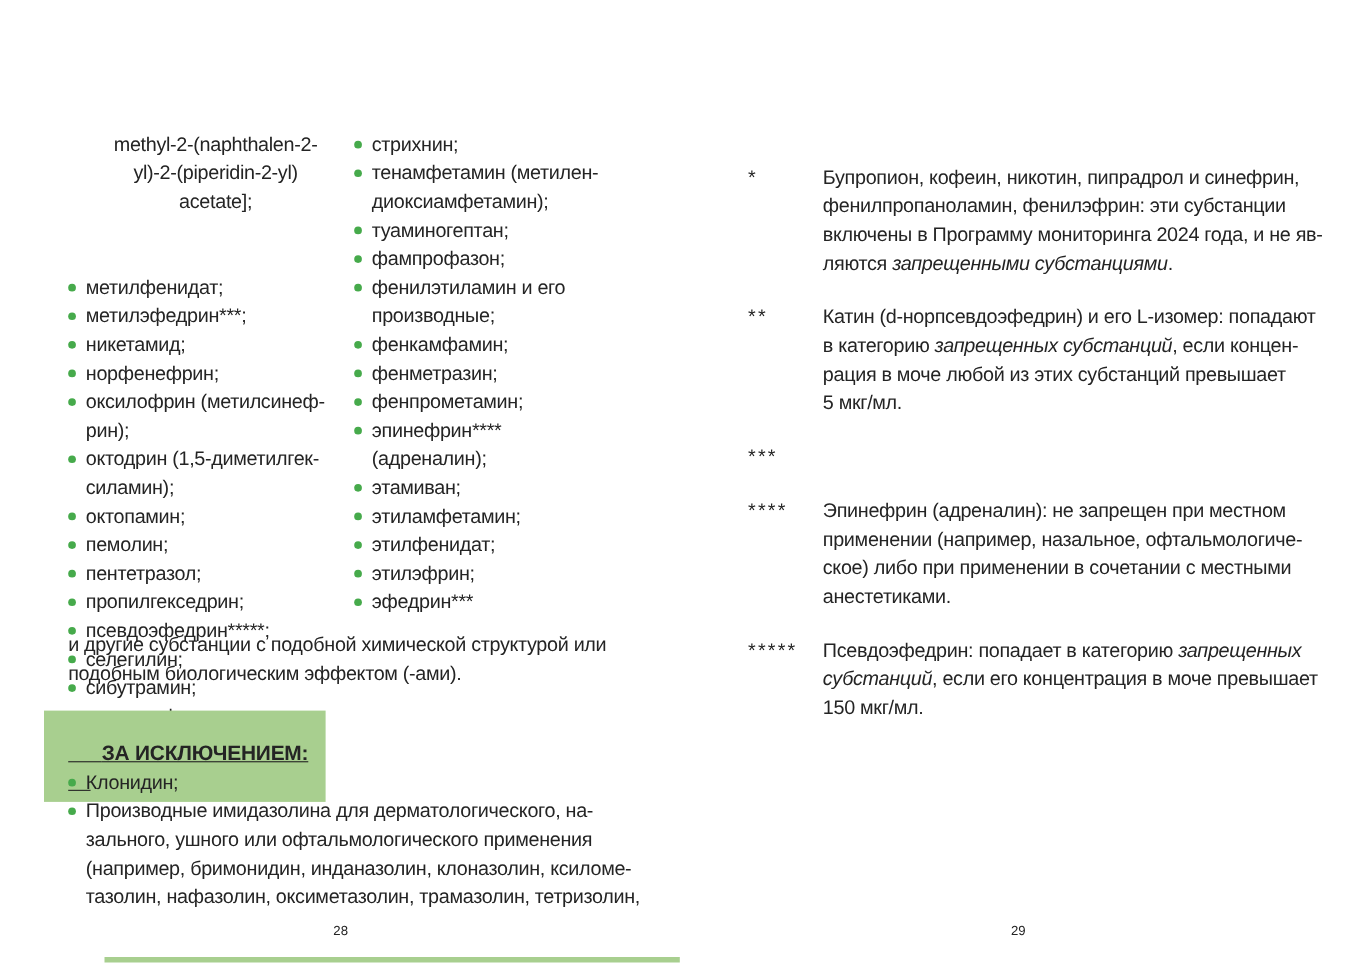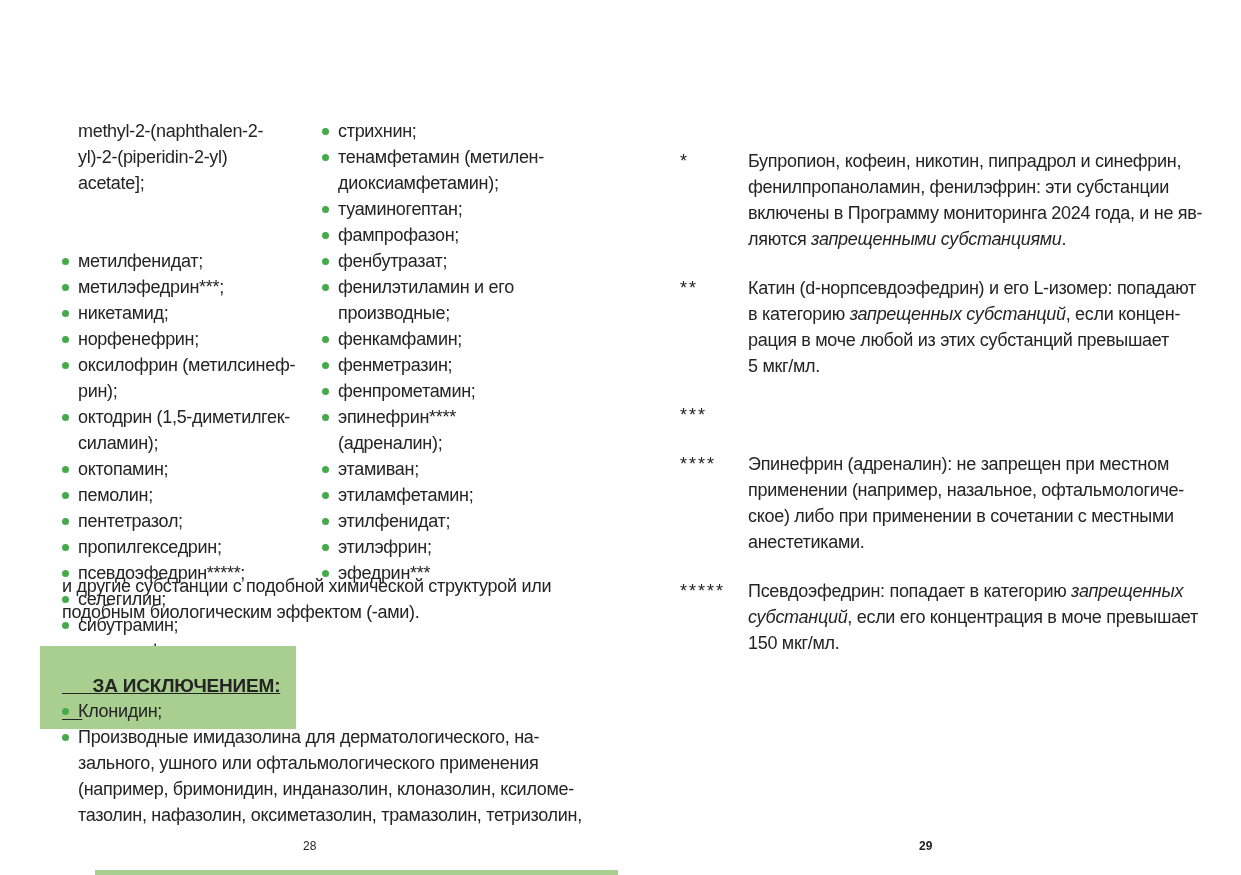--- a/index.html
+++ b/index.html
@@ -25,21 +25,21 @@
   .txt{
     font-size:18px;
     line-height:26px;
     letter-spacing:-0.3px;
     white-space:pre;
   }
 
   .col{position:absolute;}
   .col1{left:62px;top:66px;width:252px;}
   .col2{left:322px;top:66px;width:268px;}
-  .cont{padding-left:16px;}
+  .cont{padding-left:16px;text-align:center;}
 
   .li{display:flex;}
   .dot{
     width:7px;height:7px;border-radius:50%;
     background:var(--green);
     margin:10px 9px 0 0;flex:none;
   }
   .li-text{white-space:pre;}
 
   .closing{position:absolute;left:62px;top:573px;width:552px;margin:0;}
@@ -64,21 +64,21 @@
   .fn-marker{min-width:52px;flex:none;letter-spacing:2px;}
   .fn-text{white-space:pre;margin-left:16px;}
   .it{font-style:italic;}
 
   .page-num{
     position:absolute;top:839px;
     font-size:12px;line-height:14px;
     letter-spacing:0;
   }
   .pn-left{left:303px;}
-  .pn-right{left:299px;font-weight:bold;}
+  .pn-right{left:299px;}
 
   .footer-strip{
     position:absolute;left:95px;bottom:0;
     width:523px;height:5px;
     background:var(--hl);
   }
 </style>
 </head>
 <body>
 
@@ -90,21 +90,21 @@
       <div class="cont">methyl-2-(naphthalen-2-
 yl)-2-(piperidin-2-yl)
 acetate];</div>
       <div id="list-col1"><div class="li"><span class="dot"></span><span class="li-text">метилфенидат;</span></div><div class="li"><span class="dot"></span><span class="li-text">метилэфедрин***;</span></div><div class="li"><span class="dot"></span><span class="li-text">никетамид;</span></div><div class="li"><span class="dot"></span><span class="li-text">норфенефрин;</span></div><div class="li"><span class="dot"></span><span class="li-text">оксилофрин (метилсинеф-
 рин);</span></div><div class="li"><span class="dot"></span><span class="li-text">октодрин (1,5-диметилгек-
 силамин);</span></div><div class="li"><span class="dot"></span><span class="li-text">октопамин;</span></div><div class="li"><span class="dot"></span><span class="li-text">пемолин;</span></div><div class="li"><span class="dot"></span><span class="li-text">пентетразол;</span></div><div class="li"><span class="dot"></span><span class="li-text">пропилгекседрин;</span></div><div class="li"><span class="dot"></span><span class="li-text">псевдоэфедрин*****;</span></div><div class="li"><span class="dot"></span><span class="li-text">селегилин;</span></div><div class="li"><span class="dot"></span><span class="li-text">сибутрамин;</span></div><div class="li"><span class="dot"></span><span class="li-text">солриамфетол;</span></div></div>
     </div>
 
     <div class="col col2 txt">
       <div id="list-col2"><div class="li"><span class="dot"></span><span class="li-text">стрихнин;</span></div><div class="li"><span class="dot"></span><span class="li-text">тенамфетамин (метилен-
-диоксиамфетамин);</span></div><div class="li"><span class="dot"></span><span class="li-text">туаминогептан;</span></div><div class="li"><span class="dot"></span><span class="li-text">фампрофазон;</span></div><div class="li"><span class="dot"></span><span class="li-text">фенбутразат;</span></div><div class="li"><span class="dot"></span><span class="li-text">фенилэтиламин и его
+диоксиамфетамин);</span></div><div class="li"><span class="dot"></span><span class="li-text">туаминогептан;</span></div><div class="li"><span class="dot"></span><span class="li-text">фампрофазон;</span></div><div class="li"><span class="dot"></span><span class="li-text">фенилэтиламин и его
 производные;</span></div><div class="li"><span class="dot"></span><span class="li-text">фенкамфамин;</span></div><div class="li"><span class="dot"></span><span class="li-text">фенметразин;</span></div><div class="li"><span class="dot"></span><span class="li-text">фенпрометамин;</span></div><div class="li"><span class="dot"></span><span class="li-text">эпинефрин****
 (адреналин);</span></div><div class="li"><span class="dot"></span><span class="li-text">этамиван;</span></div><div class="li"><span class="dot"></span><span class="li-text">этиламфетамин;</span></div><div class="li"><span class="dot"></span><span class="li-text">этилфенидат;</span></div><div class="li"><span class="dot"></span><span class="li-text">этилэфрин;</span></div><div class="li"><span class="dot"></span><span class="li-text">эфедрин***</span></div></div>
     </div>
 
     <p class="closing txt">и другие субстанции с подобной химической структурой или
 подобным биологическим эффектом (-ами).</p>
 
     <div class="exception-bar">
       <span>ЗА ИСКЛЮЧЕНИЕМ:</span>
     </div>

